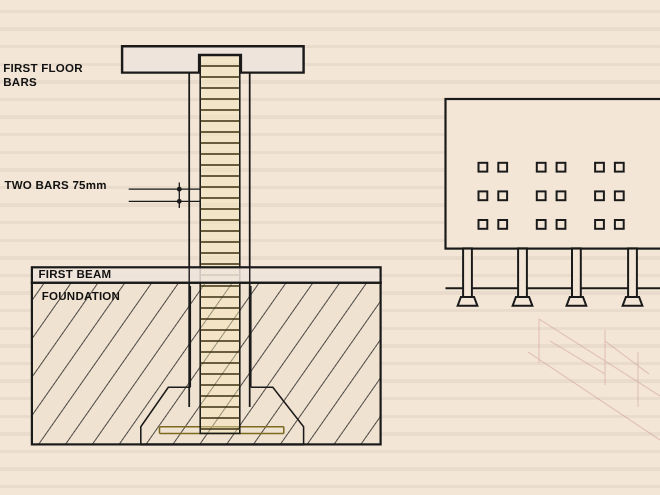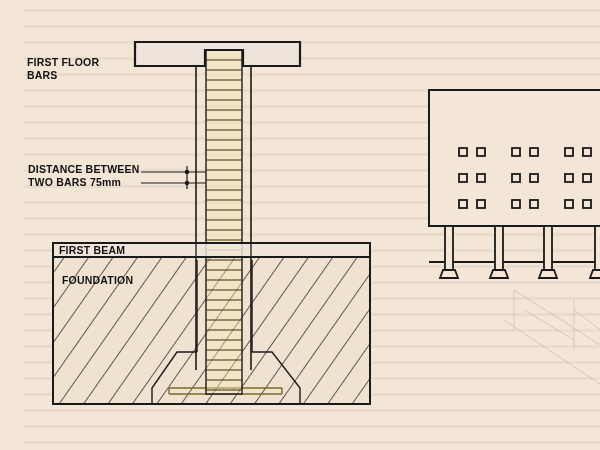--- a/index.html
+++ b/index.html
@@ -2,21 +2,21 @@
 <html><head>
 <meta charset="utf-8">
 <style>
   html, body { margin: 0; padding: 0; }
   body {
     width: 600px; height: 450px; overflow: hidden;
     background: #f3e6d6;
     font-family: "Liberation Sans", sans-serif;
     position: relative;
   }
-  .canvas { position: absolute; left: 0; top: 0; width: 528px; height: 450px; margin-left: 24px; }
+  .canvas { position: absolute; left: 0; top: 0; width: 528px; height: 450px; }
   .bg-text {
     position: absolute; left: 0; top: 0; width: 600px; height: 450px;
     background-image: repeating-linear-gradient(to bottom, rgba(0,0,0,0) 0px, rgba(0,0,0,0) 9px, rgba(150,130,120,0.10) 9px, rgba(150,130,120,0.10) 12px, rgba(0,0,0,0) 12px, rgba(0,0,0,0) 16px);
   }
   .label {
     position: absolute; font-weight: bold; font-size: 10.5px; line-height: 13px;
     color: #111; letter-spacing: 0.2px; white-space: nowrap;
   }
 </style>
 </head>
@@ -167,18 +167,17 @@
           </g>
         </g>
     </g>
   </svg>
 
   <div class="label" style="left:3px;top:56px">
     <div>FIRST FLOOR</div>
     <div>BARS</div>
   </div>
   <div class="label" style="left:4px;top:163px">
-    <div>DISTANCE BETWEEN</div>
     <div>TWO BARS 75mm</div>
   </div>
   <div class="label" style="left:35px;top:244px">FIRST BEAM</div>
-  <div class="label" style="left:38px;top:274px">FOUNDATION</div>
+  <div class="label" style="left:38px;top:264px">FOUNDATION</div>
 </div>
 
 </body></html>

